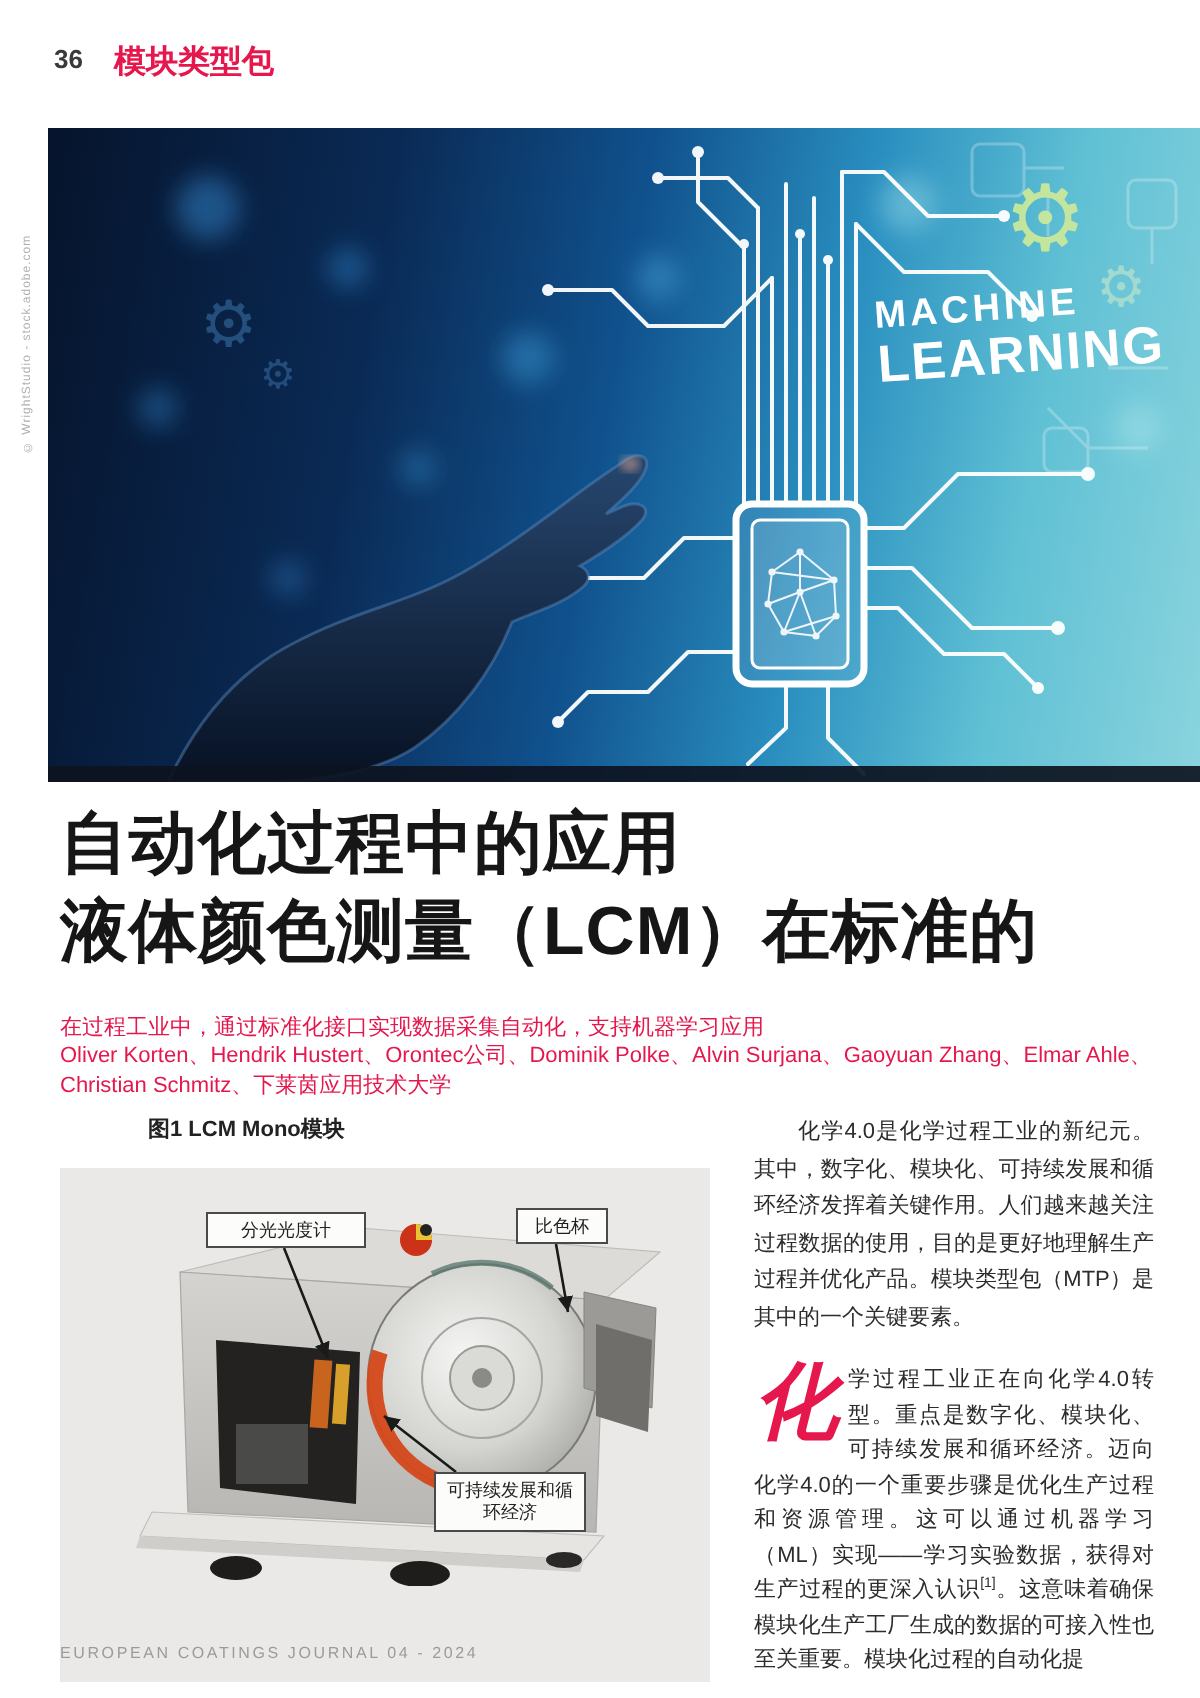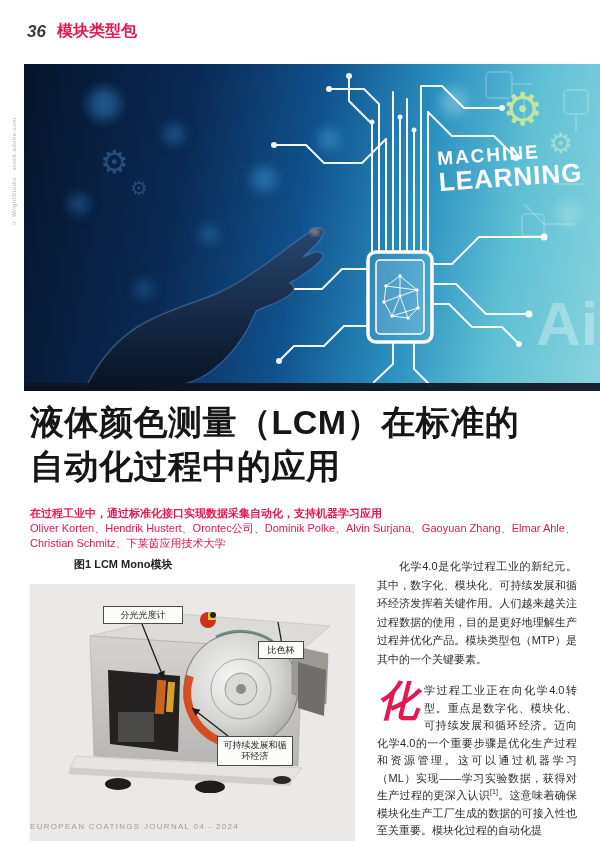--- a/index.html
+++ b/index.html
@@ -1,21 +1,21 @@
 <!DOCTYPE html>
 <html><head>
 <meta charset="utf-8">
 <style>
   html,body{margin:0;padding:0;background:#fff;}
   body{width:600px;height:849px;position:relative;overflow:hidden;
        font-family:"Liberation Sans","DejaVu Sans",sans-serif;color:#1a1a1a;}
   .abs{position:absolute;}
 
   
-  .page-num{left:27px;top:22px;font-size:17px;font-weight:bold;color:#3a3a3a;font-style:italic;}
+  .page-num{left:27px;top:22px;font-size:13px;font-weight:bold;color:#3a3a3a;}
   .section{left:57px;top:21px;font-size:16px;font-weight:bold;color:var(--red);}
 
   
   .credit{left:11px;top:66px;height:160px;font-size:6px;color:#b0b0b0;
           writing-mode:vertical-rl;transform:rotate(180deg);letter-spacing:.5px;}
 
   
   .hero{left:24px;top:64px;width:576px;height:327px;overflow:hidden;
         background:linear-gradient(100deg,#06142c 0%,#0a2a55 28%,#10518d 48%,#2a8fc0 66%,#5fc0d4 82%,#8ad4de 100%);}
   .hero svg{position:absolute;left:0;top:0;}
@@ -25,31 +25,31 @@
   .gear{position:absolute;line-height:1;}
   .gear.g1{left:478px;top:22px;font-size:46px;color:#c9e89c;opacity:.95;}
   .gear.g2{left:524px;top:66px;font-size:28px;color:#a9ddd0;opacity:.9;}
   .gear.g3{left:76px;top:82px;font-size:32px;color:#3b76ac;opacity:.55;}
   .gear.g4{left:106px;top:114px;font-size:20px;color:#3b76ac;opacity:.5;}
   .ai-mark{left:512px;top:224px;font-size:62px;font-weight:bold;color:rgba(238,252,253,.35);}
 
   
   .title{left:30px;top:400px;width:545px;font-size:34px;font-weight:800;
          line-height:44px;color:#161616;letter-spacing:.5px;}
-  .standfirst{left:30px;top:506px;width:545px;font-size:11px;font-weight:bold;color:var(--red);}
+  .standfirst{left:30px;top:506px;width:545px;font-size:11px;font-weight:normal;color:var(--red);}
   .authors{left:30px;top:521px;width:548px;font-size:11px;color:var(--red);line-height:15px;}
 
   
   .fig-caption{left:30px;top:557px;font-size:11px;font-weight:bold;color:#222;padding-left:44px;}
   .figure{left:30px;top:584px;width:325px;height:257px;background:#ebe9e7;}
   .fig-label{position:absolute;background:#fcfcfa;border:1px solid #4a4a4a;
              font-size:9px;color:#222;display:flex;align-items:center;justify-content:center;
              text-align:center;line-height:11px;padding:1px 2px;box-sizing:border-box;}
   .lab1{left:73px;top:22px;width:80px;height:18px;}
-  .lab2{left:228px;top:20px;width:46px;height:18px;margin-top:37px;}
+  .lab2{left:228px;top:20px;width:46px;height:18px;}
   .lab3{left:187px;top:152px;width:76px;height:30px;}
 
   
   .col{left:377px;top:557px;width:200px;text-align:justify;color:#2c2c2c;}
   .intro{font-size:11px;line-height:18.5px;font-weight:normal;text-indent:2em;margin:0;}
   .para{font-size:11px;line-height:17.5px;margin:14px 0 0 0;}
   .dropcap{float:left;font-family:"DejaVu Serif","Liberation Serif",serif;
            font-style:italic;font-weight:bold;font-size:42px;line-height:34px;
            color:var(--red);margin:2px 5px 0 0;}
   sup{font-size:7px;line-height:0;}
@@ -171,26 +171,25 @@
   </svg>
 
   <div class="abs ml-text">
     <span class="l1">MACHINE</span>
     <span class="l2">LEARNING</span>
   </div>
   <span class="gear g1">⚙</span>
   <span class="gear g2">⚙</span>
   <span class="gear g3">⚙</span>
   <span class="gear g4">⚙</span>
-  <div class="abs ai-mark">Ai</div>
 </div>
 
 <div class="abs title">
+  <div>自动化过程中的应用</div>
   <div>液体颜色测量（LCM）在标准的</div>
-  <div>自动化过程中的应用</div>
 </div>
 <div class="abs standfirst">在过程工业中，通过标准化接口实现数据采集自动化，支持机器学习应用</div>
 <div class="abs authors">Oliver Korten、Hendrik Hustert、Orontec公司、Dominik Polke、Alvin Surjana、Gaoyuan Zhang、Elmar Ahle、Christian Schmitz、下莱茵应用技术大学</div>
 
 <div class="abs fig-caption">图1 LCM Mono模块</div>
 <div class="abs figure">
   <svg width="325" height="209" viewBox="0 0 325 209">
     <defs>
       <linearGradient id="gFace" x1="0" y1="0" x2="0" y2="1">
         <stop offset="0" stop-color="#d4d3d0"></stop>

